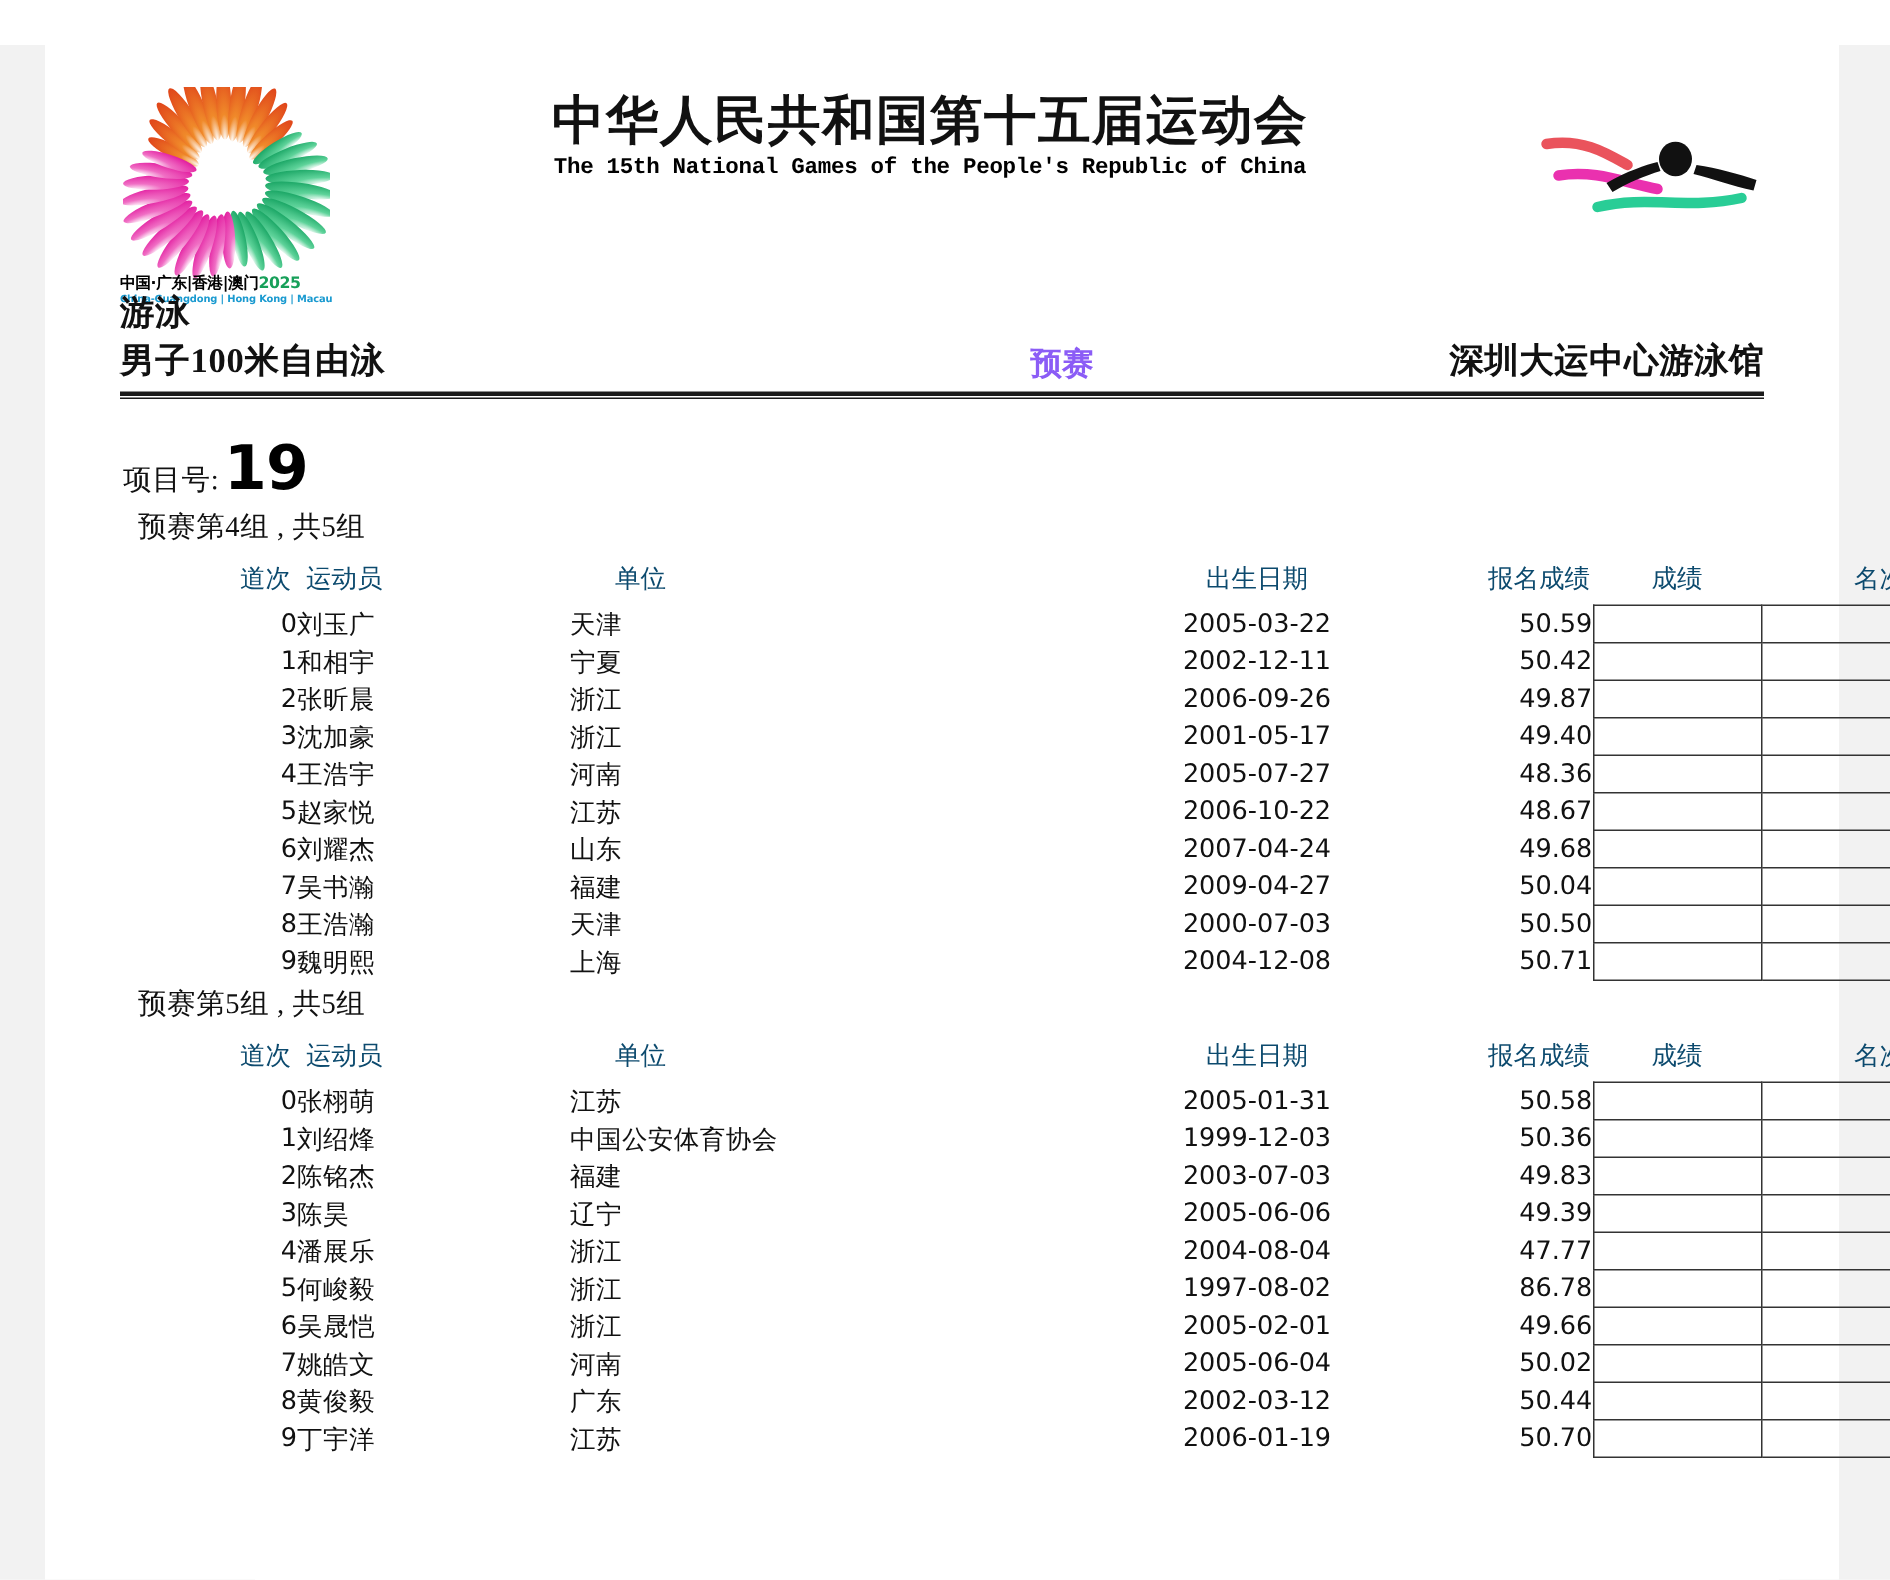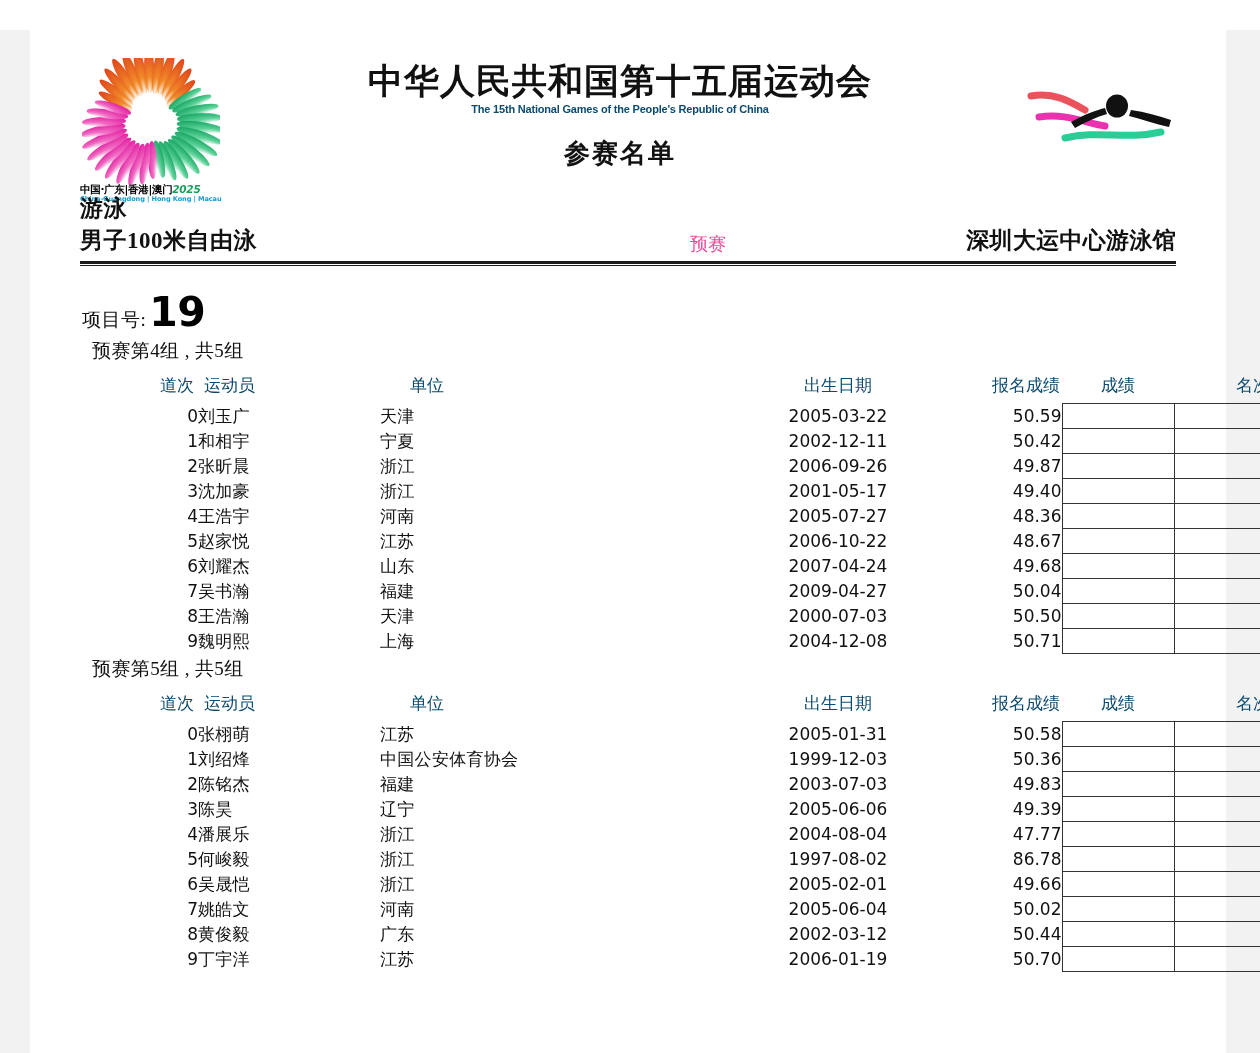--- a/index.html
+++ b/index.html
@@ -56,21 +56,21 @@
     text-align: left;
     line-height: 1.05;
   }
   .emblem-caption .cn {
     font-family: "DejaVu Sans", sans-serif;
     font-size: 10.5px;
     font-weight: bold;
     letter-spacing: -0.3px;
     white-space: nowrap;
   }
-  .emblem-caption .cn .y { color: #18a05a; font-style: italic; }
+  .emblem-caption .cn .y { color: #18a05a; }
   .emblem-caption .en {
     font-family: "DejaVu Sans", sans-serif;
     font-size: 6.6px;
     font-weight: bold;
     color: #1a9ad0;
     letter-spacing: -0.1px;
     white-space: nowrap;
     margin-top: 1px;
   }
 
@@ -84,24 +84,24 @@
   .title-cn {
     font-family: "DejaVu Sans", sans-serif;
     font-size: 35px;
     font-weight: bold;
     letter-spacing: 1px;
     color: #111;
     line-height: 1.12;
     white-space: nowrap;
   }
   .title-en {
-    font-family: Liberation Sans, sans-serif;
-    font-size: 11px;
-    font-weight: bold;
-    color: #0c4a6e;
+    font-family: Liberation Mono, monospace;
+    font-size: 15px;
+    font-weight: bold;
+    color: #000000;
     letter-spacing: -0.2px;
     margin-top: 2px;
     white-space: nowrap;
   }
   .doc-type {
     font-family: "Liberation Serif", serif;
     font-size: 26px;
     font-weight: bold;
     color: #111;
     margin-top: 21px;
@@ -130,23 +130,23 @@
   .meta-left {
     flex: 0 0 460px;
     font-size: 23px;
     font-weight: bold;
     color: #111;
     letter-spacing: 0.5px;
   }
   .meta-center {
     flex: 1 1 auto;
     text-align: center;
-    font-size: 18px;
-    font-weight: normal;
-    color: #ec4899;
+    font-size: 21px;
+    font-weight: bold;
+    color: #8b5cf6;
   }
   .meta-right {
     flex: 0 0 300px;
     text-align: right;
     font-size: 23px;
     font-weight: bold;
     color: #111;
     letter-spacing: 0.3px;
   }
   .meta-right.datetime {
@@ -408,21 +408,20 @@
       </svg>
       <div class="emblem-caption">
         <div class="cn"><span>中国·广东|香港|澳门</span><span class="y">2025</span></div>
         <div class="en">China-Guangdong | Hong Kong | Macau</div>
       </div>
     </div>
 
     <div class="titles">
       <div class="title-cn">中华人民共和国第十五届运动会</div>
       <div class="title-en">The 15th National Games of the People's Republic of China</div>
-      <div class="doc-type">参赛名单</div>
     </div>
 
     <svg class="pictogram" viewBox="0 0 185 92">
       <path d="M18 26 C 42 22, 58 32, 72 40" stroke="#e8404a" stroke-width="7" fill="none" stroke-linecap="round" opacity="0.9"></path>
       <path d="M18 26 C 42 22, 58 32, 72 40" stroke="#ffffff" stroke-width="0" fill="none"></path>
       <path d="M26 47 C 52 43, 70 52, 92 56" stroke="#e820a8" stroke-width="7" fill="none" stroke-linecap="round" opacity="0.92"></path>
       <path d="M52 68 C 86 60, 112 70, 148 62" stroke="#17c98d" stroke-width="7" fill="none" stroke-linecap="round" opacity="0.92"></path>
       <ellipse cx="104" cy="36" rx="11" ry="11.5" fill="#111111"></ellipse>
       <path d="M58 52 C 72 44, 84 40, 92 38 L 94 44 C 84 47, 72 52, 62 58 Z" fill="#111111"></path>
       <path d="M118 40 C 132 42, 146 46, 158 50 L 156 57 C 142 54, 128 49, 116 46 Z" fill="#111111"></path>

